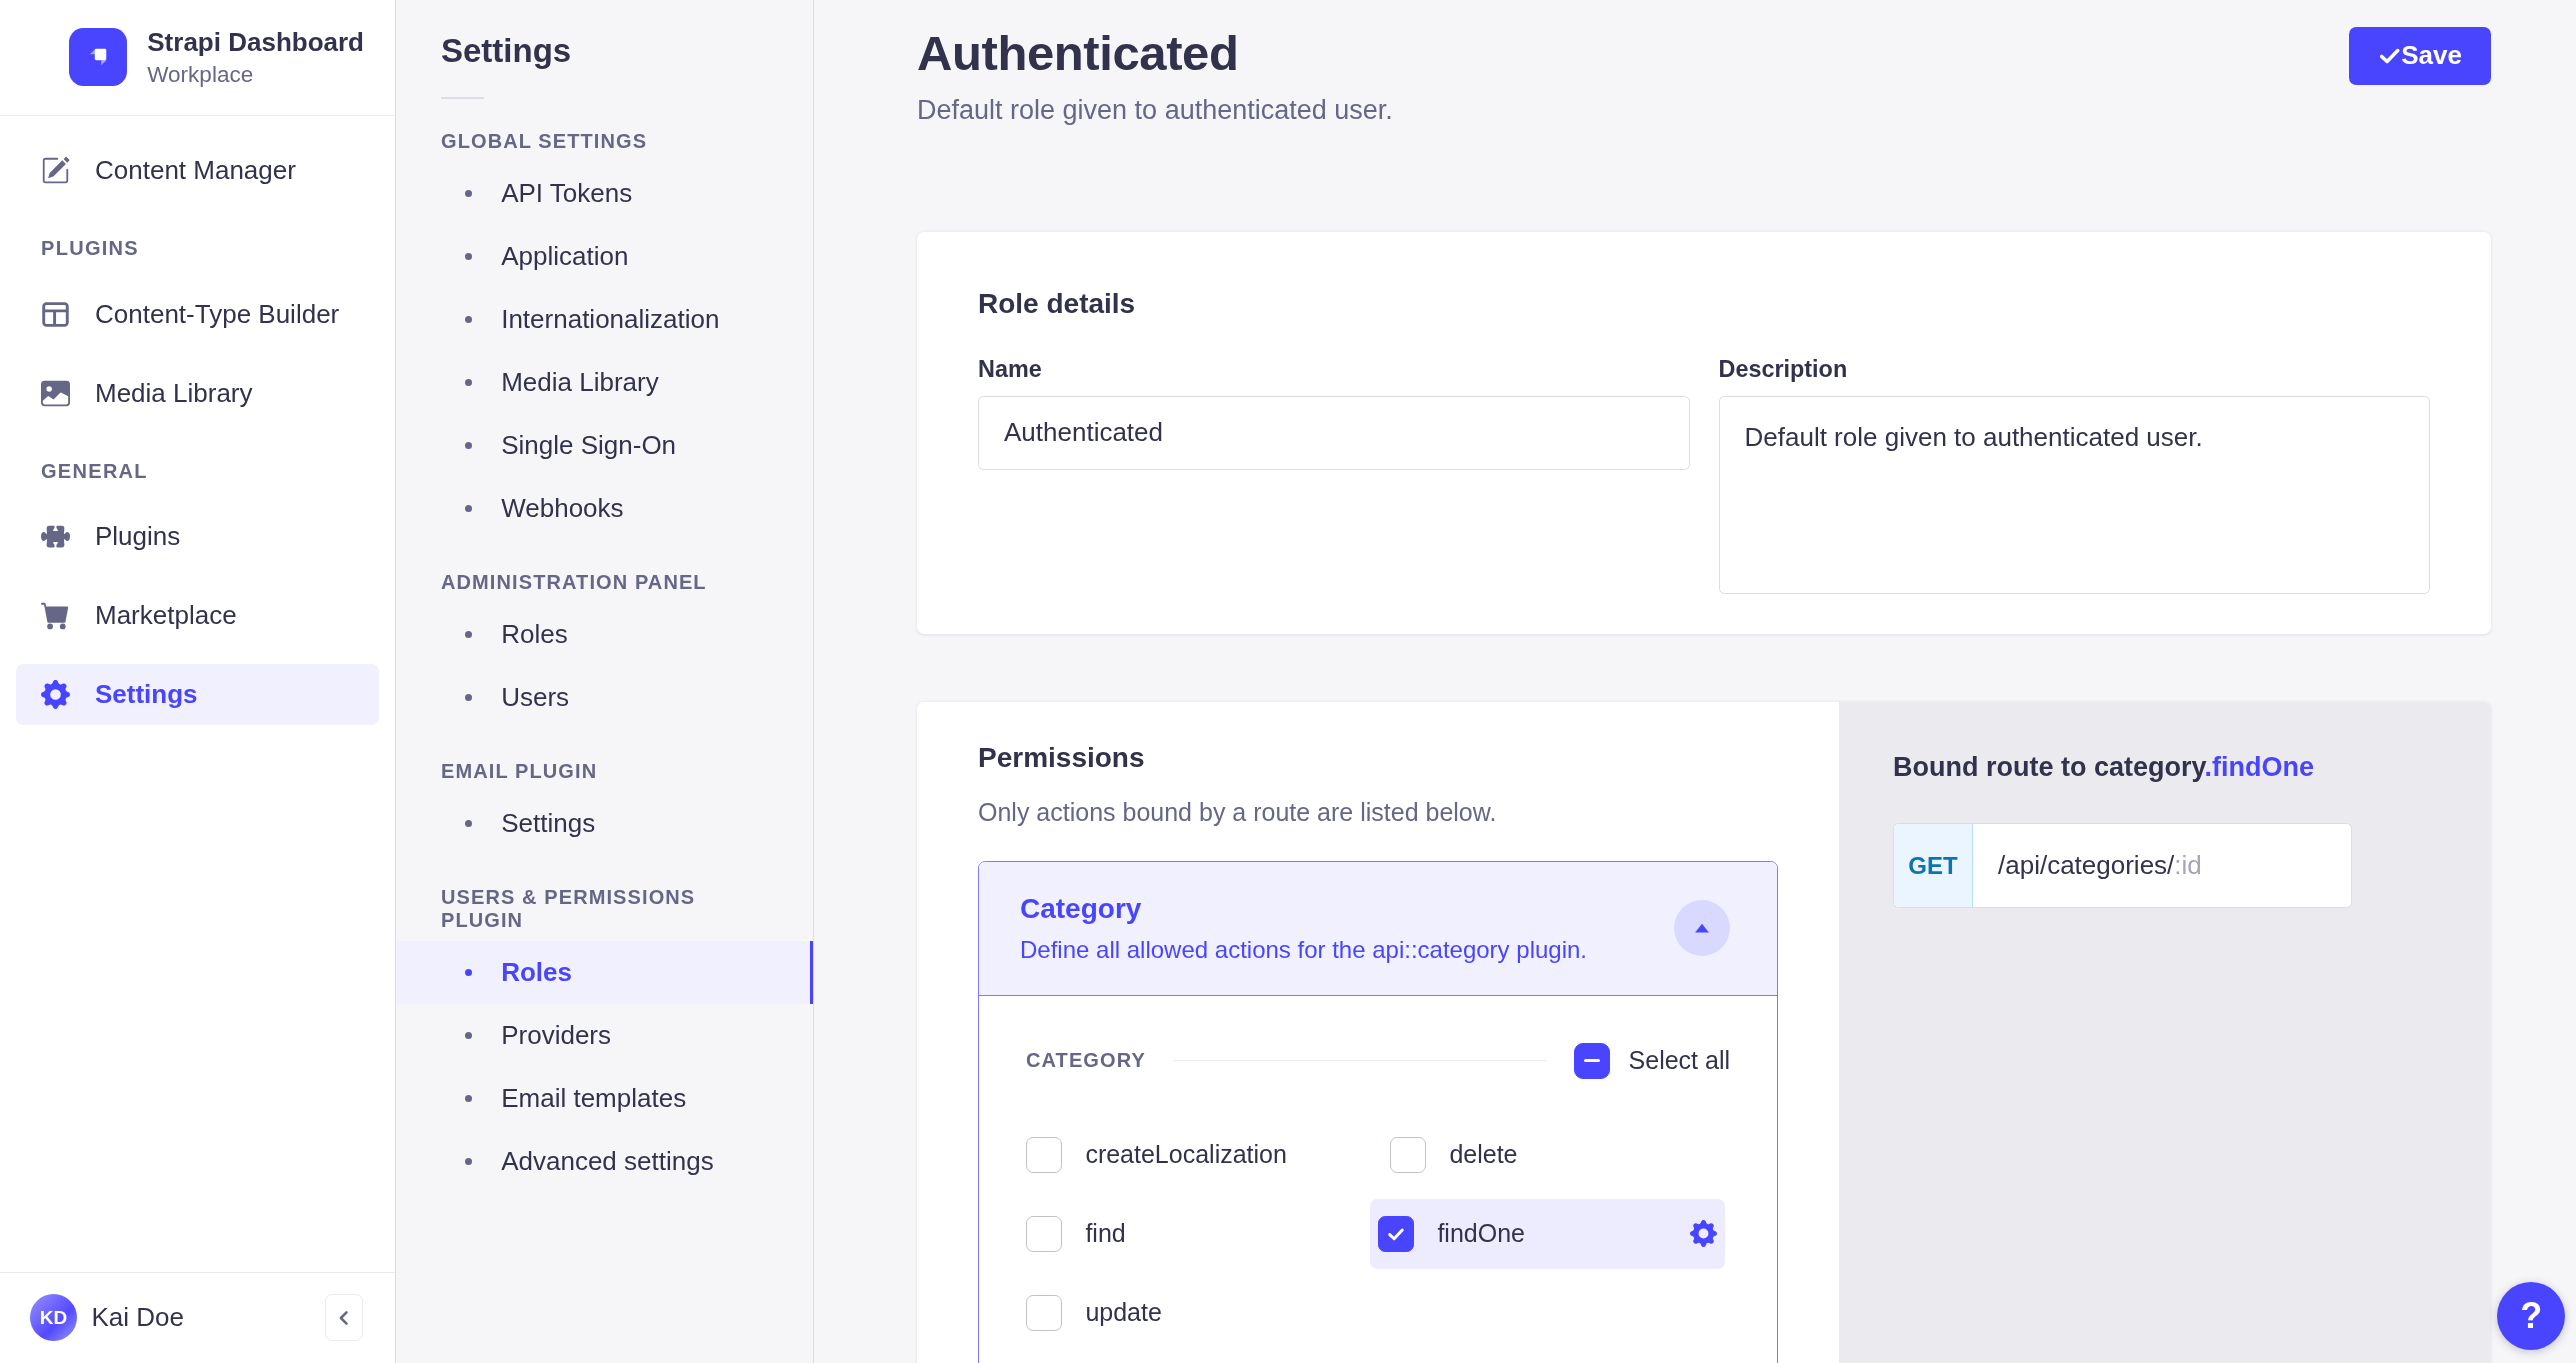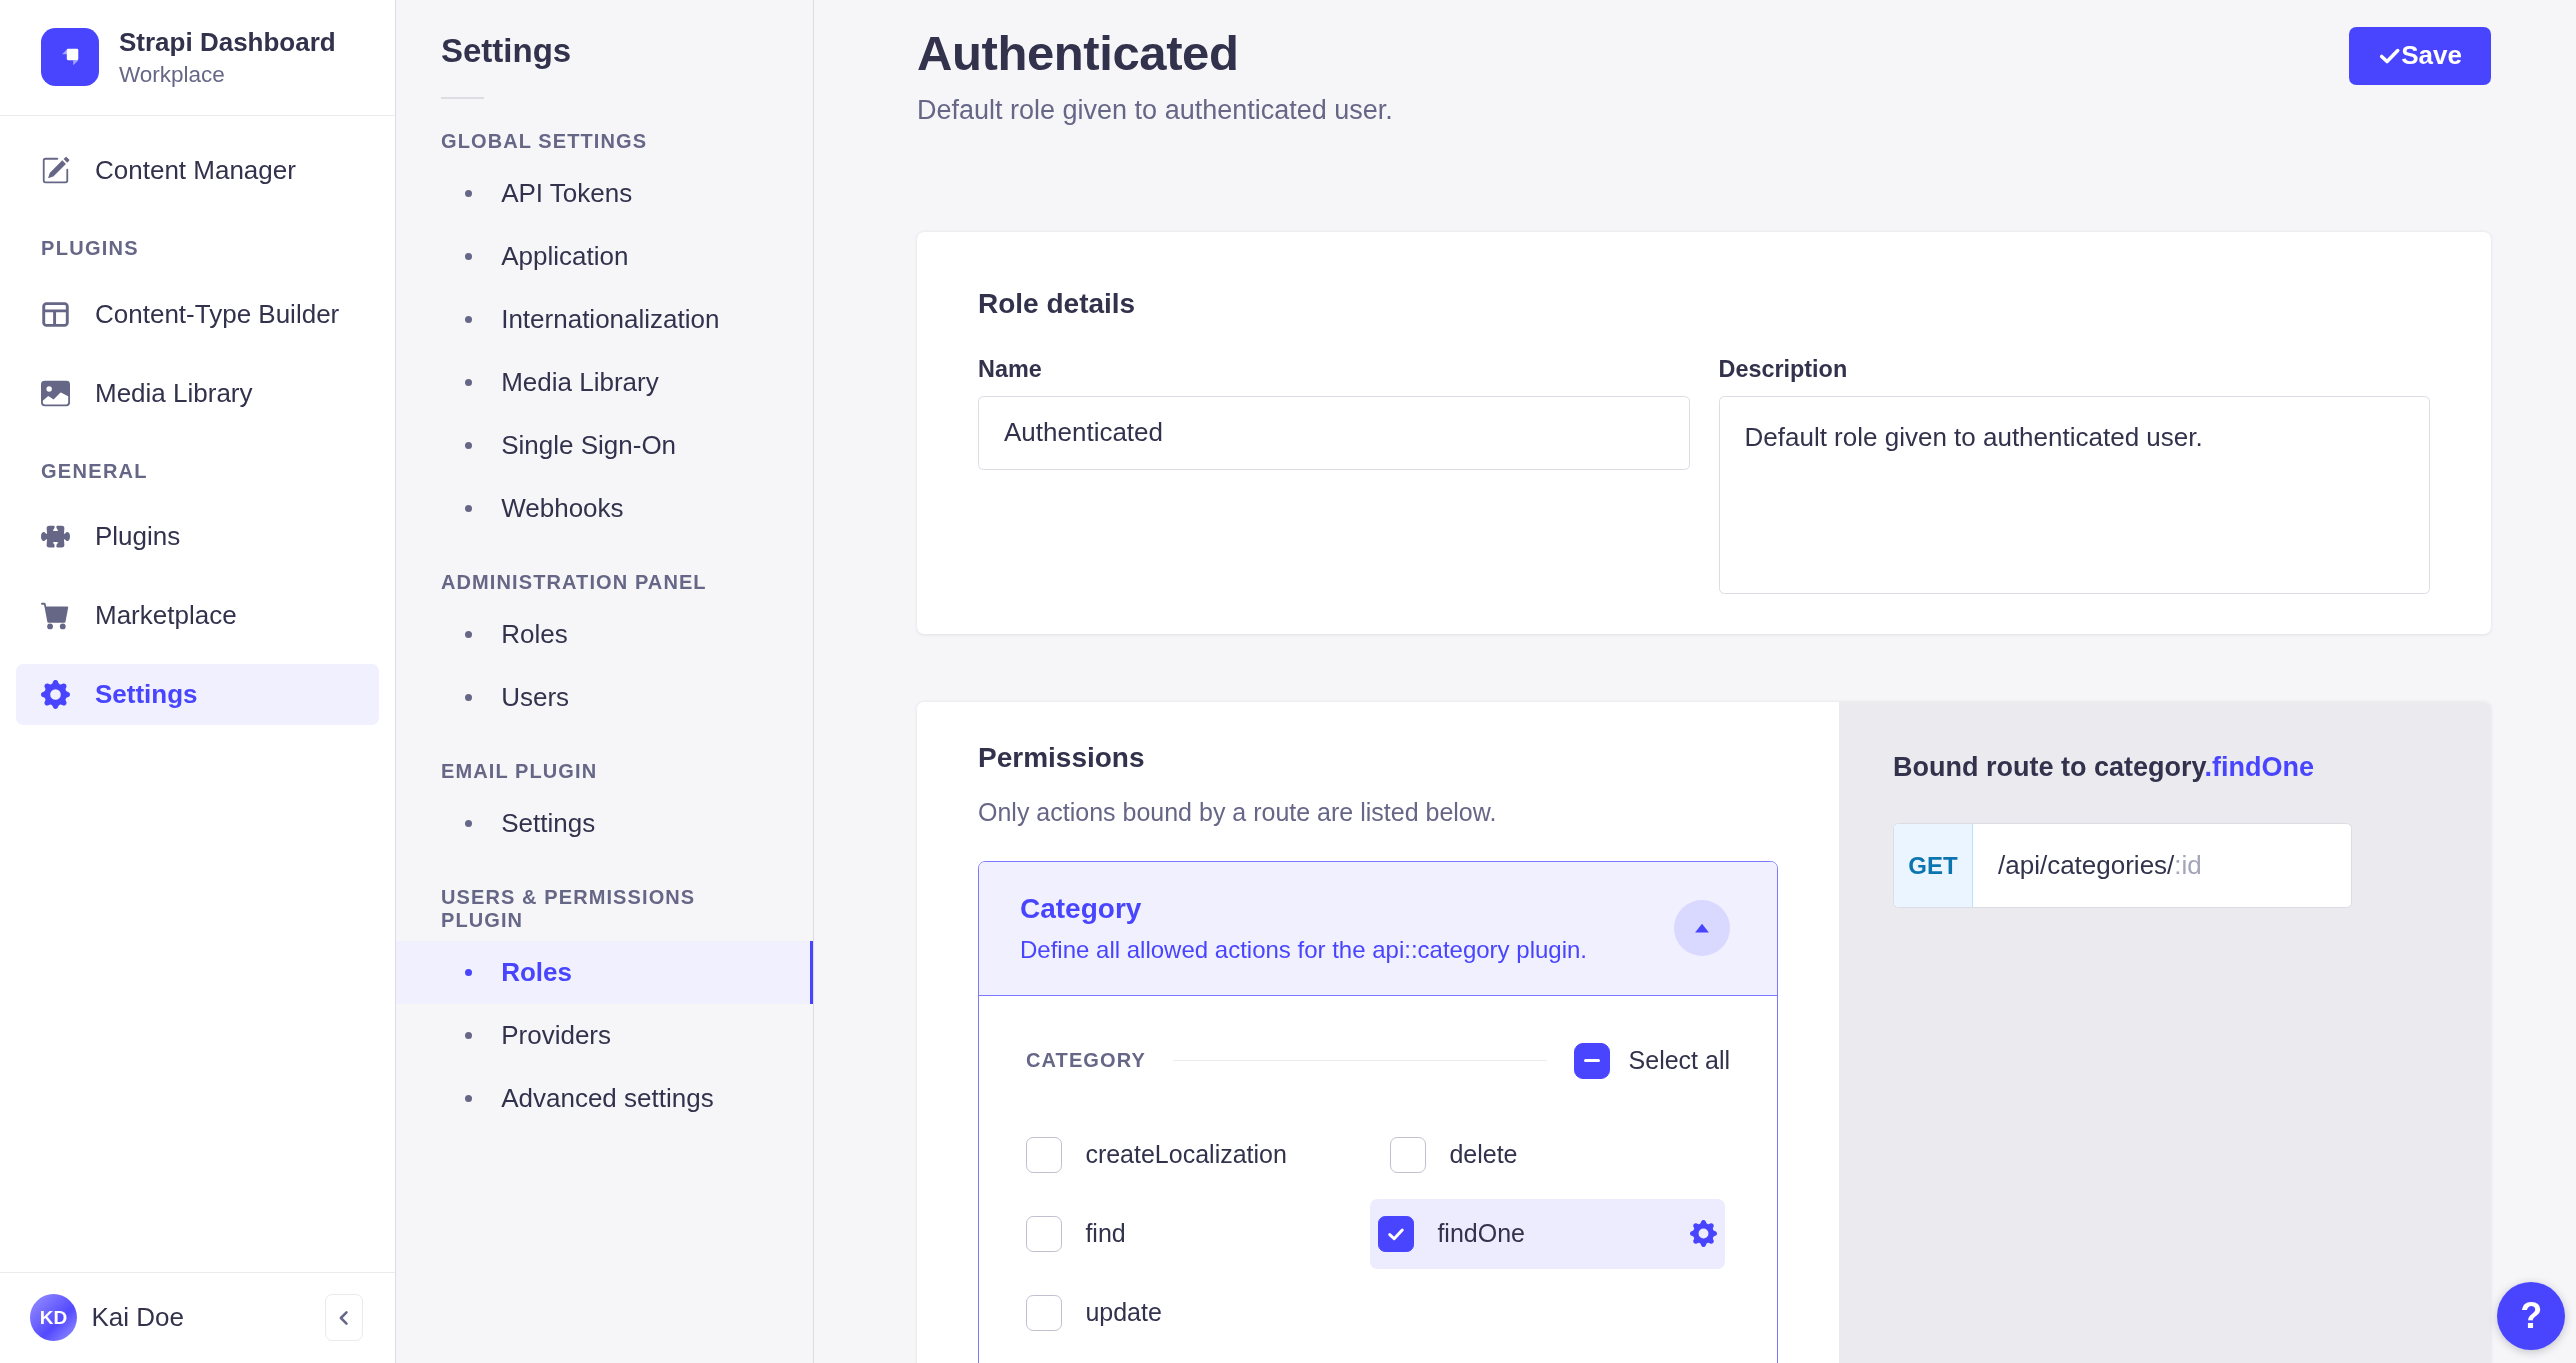--- a/index.html
+++ b/index.html
@@ -29,21 +29,21 @@
     display:flex;
   }
   
   .sidebar{
     width:396px;min-width:396px;height:100%;
     background:var(--white);
     border-right:0.9px solid var(--border);
     display:flex;flex-direction:column;
     position:relative;
   }
-  .brand{display:flex;align-items:center;gap:20px;padding:27px 31px 27px 41px;}
+  .brand{display:flex;align-items:center;gap:20px;padding:27px 31px 27px 41px;justify-content:flex-end;}
   .brand-logo{
     width:58px;height:58px;border-radius:14.4px;background:var(--primary);
     display:flex;align-items:center;justify-content:center;flex:none;
   }
   .brand-text{display:flex;flex-direction:column;gap:3.6px;}
   .brand-title{font-size:26px;font-weight:700;color:var(--text-dark);}
   .brand-sub{font-size:22.5px;color:var(--text-muted);}
   .sidebar-divider{height:0.9px;background:var(--border-soft);width:100%;}
   .nav{padding:25px 0 0 0;flex:1;}
   .nav-item{
@@ -324,20 +324,24 @@
     </div>
 
   <div class="subnav-section">USERS &amp; PERMISSIONS PLUGIN</div>
   <div class="subnav-item active">
       <span class="bullet"></span>
       <span>Roles</span>
     </div>
   <div class="subnav-item">
       <span class="bullet"></span>
       <span>Providers</span>
+    </div>
+  <div class="subnav-item">
+      <span class="bullet"></span>
+      <span>Email templates</span>
     </div>
   <div class="subnav-item">
       <span class="bullet"></span>
       <span>Advanced settings</span>
     </div>
 </aside>
 
 <main class="main">
   <div class="page-header">
     <div>

